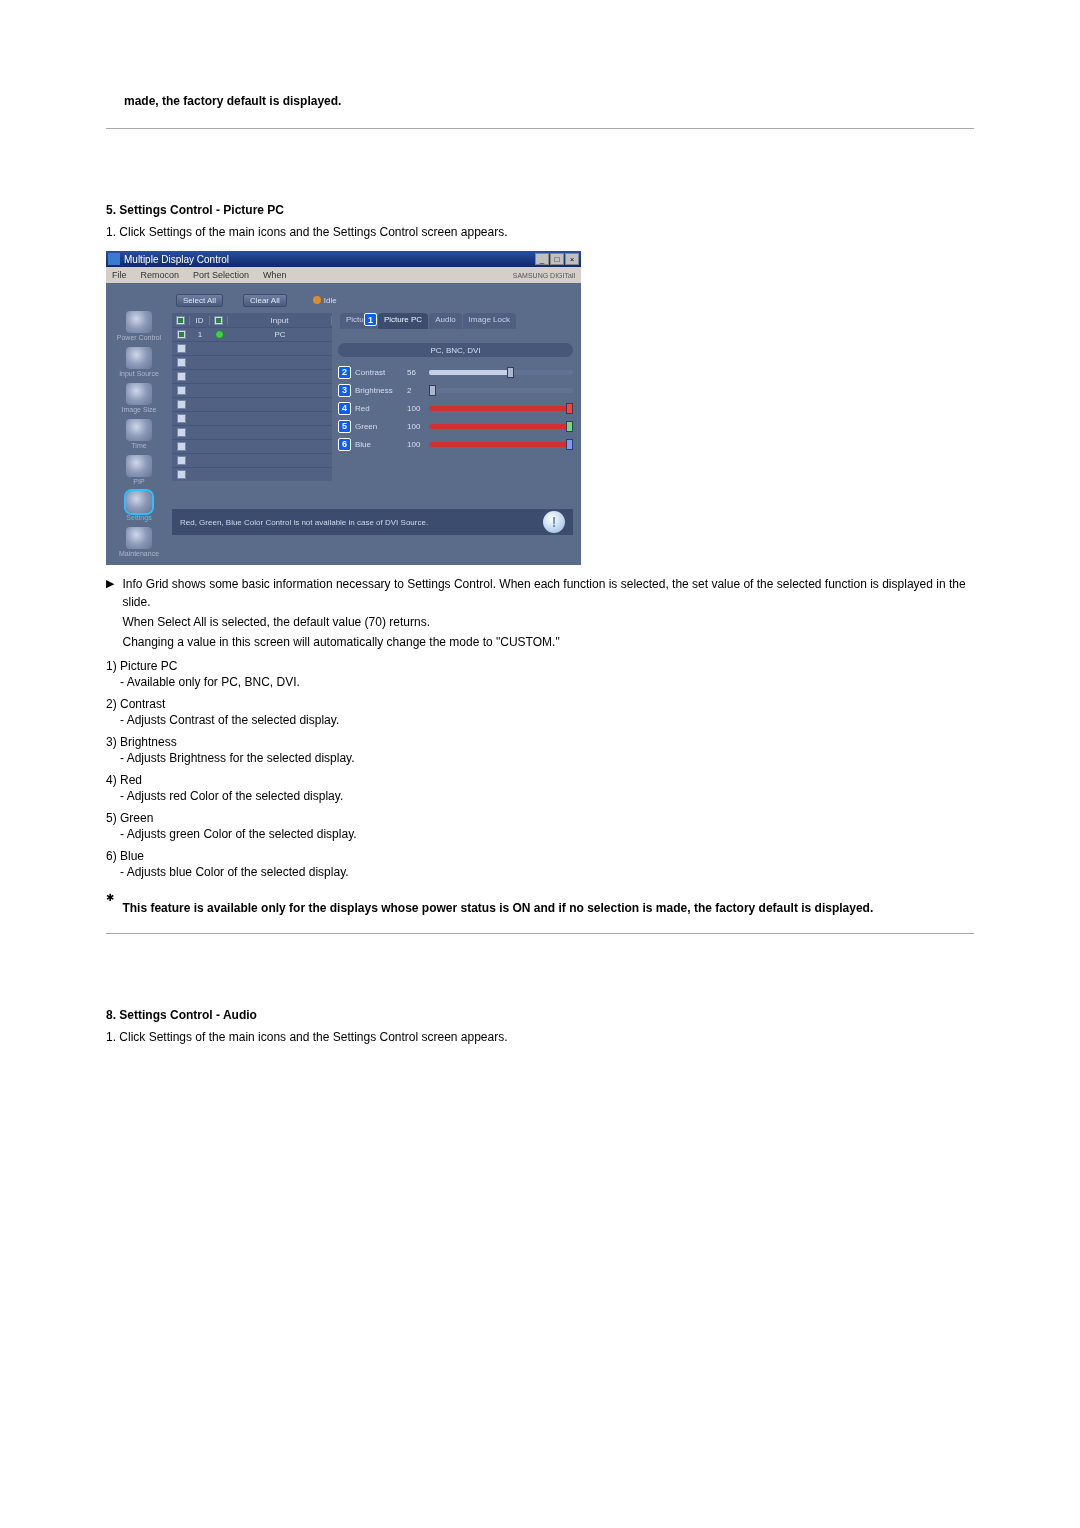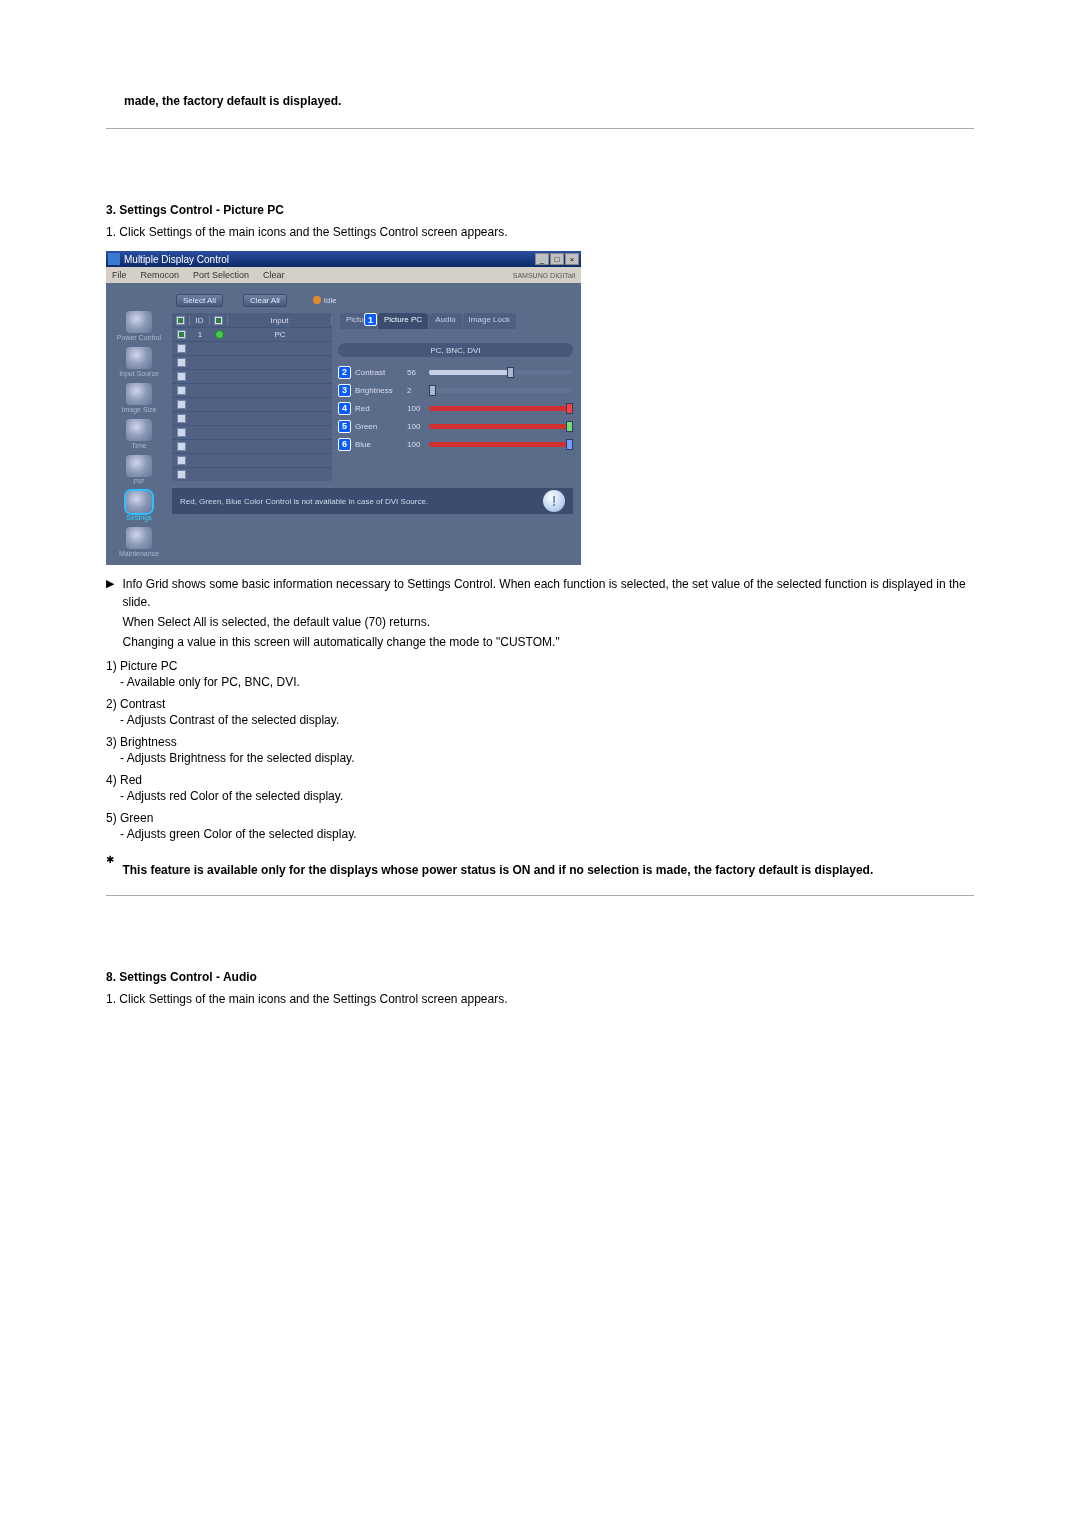--- a/index.html
+++ b/index.html
@@ -204,21 +204,21 @@
     top: -3px;
     width: 7px; height: 11px;
     background: #aeb6cc;
     border: 1px solid #303f61;
   }
   .handle.red { background: #ff4040; }
   .handle.green { background: #6fe070; }
   .handle.blue { background: #6f9fff; }
 
   .panel-footer {
-    margin-top: 7px;
+    margin-top: 28px;
     height: 26px;
     background: #3c4c6e;
     display: flex;
     align-items: center;
     padding: 0 8px;
     font-size: 8px;
     color: #cfd7ea;
   }
   .panel-footer .exclaim {
     margin-left: auto;
@@ -234,38 +234,38 @@
 </head>
 <body>
 
 <div class="page">
 
   <div class="bold indent1 list-line">made, the factory default is displayed.</div>
   <hr class="hr">
 
   <div class="section-gap"></div>
 
-  <div class="bold list-line">3. Settings Control - Picture PC</div>
+  <div class="bold list-line">5. Settings Control - Picture PC</div>
   <div class="list-line" style="margin-top:4px;">1.  Click Settings of the main icons and the Settings Control screen appears.</div>
 
   <div class="app-window">
     <div class="titlebar">
       <div class="titlebar-icon"></div>
       <div class="title-text">Multiple Display Control</div>
       <div class="winbtns">
         <div class="winbtn">_</div>
         <div class="winbtn">□</div>
         <div class="winbtn close">×</div>
       </div>
     </div>
     <div class="menubar">
       <span>File</span>
       <span>Remocon</span>
       <span>Port Selection</span>
-      <span>Clear</span>
+      <span>When</span>
       <span class="brand">SAMSUNG DIGITall</span>
     </div>
     <div class="bluearea">
       <div class="mainrow">
 
         <div class="sidebar">
           <div class="sb-item">
               <div class="sb-icon"></div>
               <div class="sb-label">Power Control</div>
             </div>
@@ -499,20 +499,24 @@
     <div class="sub list-line">- Adjusts Brightness for the selected display.</div>
   </div>
   <div class="ol-line">
     <span>4)</span> <span>Red</span>
     <div class="sub list-line">- Adjusts red Color of the selected display.</div>
   </div>
   <div class="ol-line">
     <span>5)</span> <span>Green</span>
     <div class="sub list-line">- Adjusts green Color of the selected display.</div>
   </div>
+  <div class="ol-line">
+    <span>6)</span> <span>Blue</span>
+    <div class="sub list-line">- Adjusts blue Color of the selected display.</div>
+  </div>
 
   <div class="bullet-row">
     <span class="bullet-icon">✱</span>
     <div class="bold">This feature is available only for the displays whose power status is ON and if no selection is made, the factory default is displayed.</div>
   </div>
 
   <hr class="hr">
 
   <div class="section-gap"></div>
 

